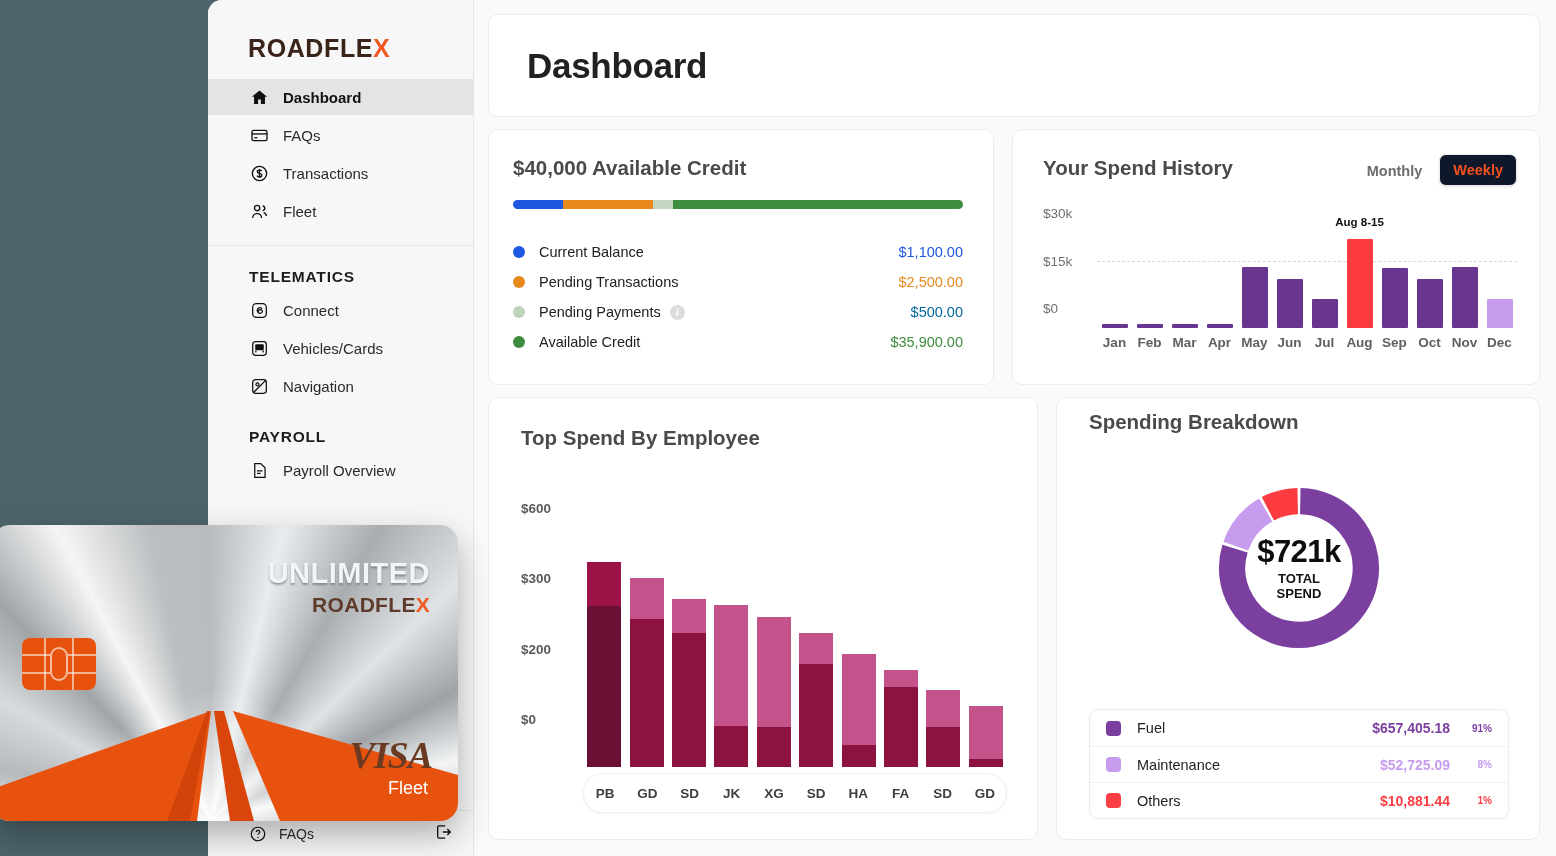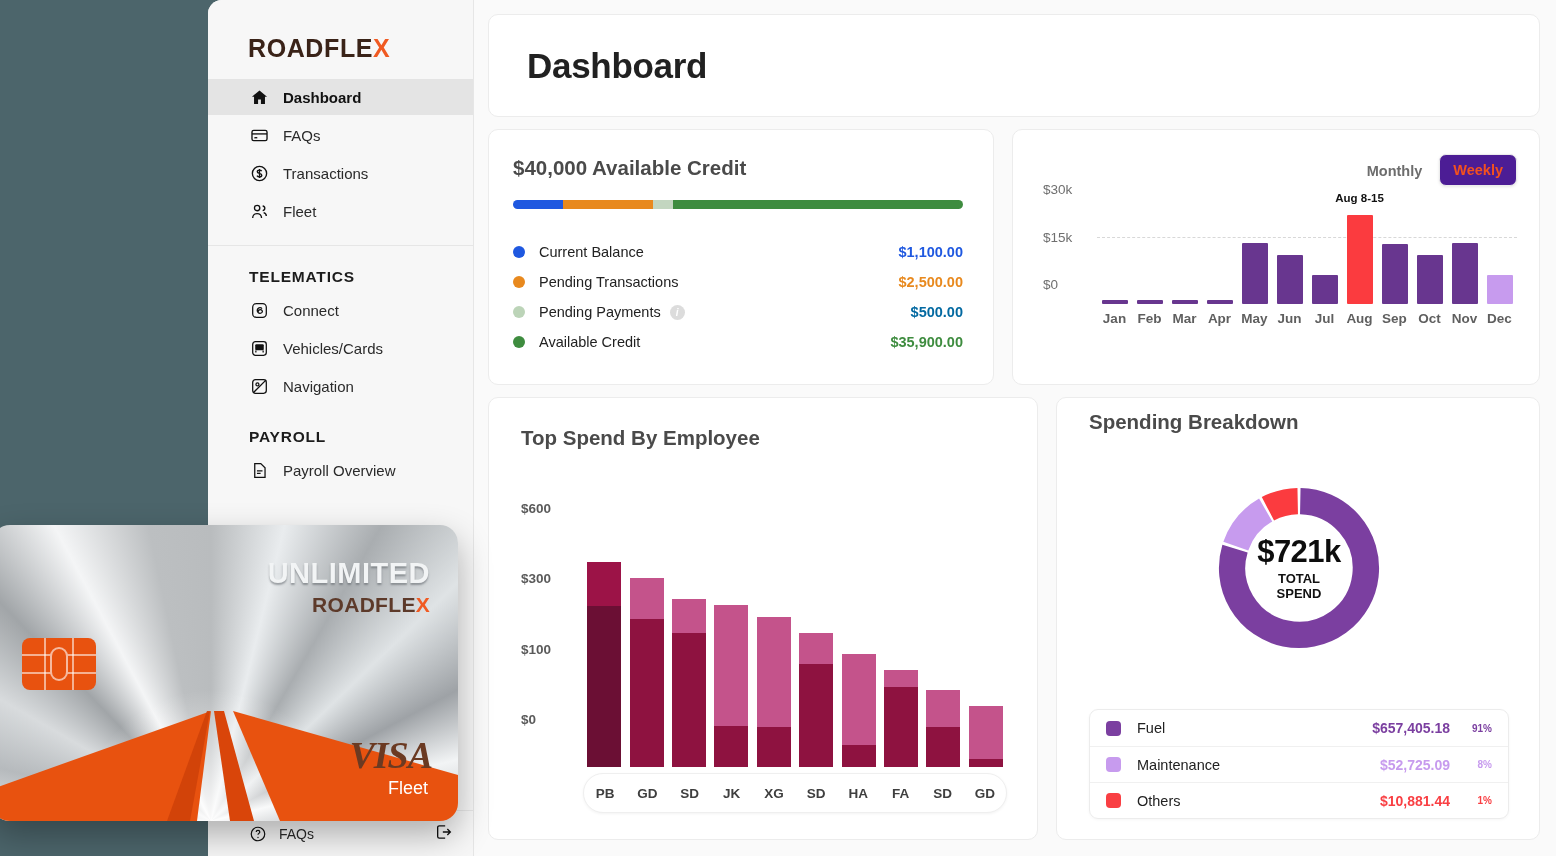--- a/index.html
+++ b/index.html
@@ -77,34 +77,34 @@
 
   .panel-title { font-size: 20.5px; font-weight: bold; color: #4a4a4a; }
 
   
   .credit-bar { display: flex; height: 9px; border-radius: 5px; overflow: hidden; margin-top: 20px; }
   .legend-rows { margin-top: 28px; }
   .legend-row {
     display: flex; align-items: center; height: 30px; font-size: 14.5px; color: #222;
   }
   .dot { width: 12px; height: 12px; border-radius: 50%; margin-right: 14px; flex:0 0 12px; }
-  .legend-row .amount { margin-left: auto; font-weight: bold; font-size: 14.5px; }
+  .legend-row .amount { margin-left: auto; font-weight: normal; font-size: 14.5px; }
   .info-i {
     display:inline-flex; align-items:center; justify-content:center;
     width: 15px; height: 15px; border-radius: 50%; background: #dcdcdc;
     color:#fff; font-size:10px; font-style: italic; font-weight:bold; margin-left: 9px;
   }
 
   
   .toggle { position: absolute; right: 22px; top: 24px; display: flex; align-items: flex-end; gap: 4px; }
   .toggle .opt {
     font-size: 14.5px; font-weight: bold; color: #6d6d6d;
     padding: 7px 13px; border-radius: 7px; cursor: pointer;
   }
-  .toggle .opt.sel { color: #f4511e; background: #4c1d95; border:1px solid #ececec;
+  .toggle .opt.sel { color: #f4511e; background: #0f172a; border:1px solid #ececec;
      box-shadow: 0 1px 3px rgba(0,0,0,.10); }
 
   .sh-chart { position: relative; margin-top: 30px; height: 140px; }
   .sh-ylab { position: absolute; left: 0; font-size: 13.5px; color: #6f6f6f; }
   .sh-plot { position: absolute; left: 54px; right: 0; top: 0; bottom: 0; }
   .sh-grid { position: absolute; left:0; right:0; border-top: 1px dashed #d8d8d8; }
   .sh-bars { position: absolute; left: 0; right: 0; bottom: 22px; height: 96px;
              display: flex; align-items: flex-end; }
   .sh-col { flex: 1; display: flex; flex-direction: column; align-items: center; justify-content: flex-end; height: 100%; position: relative; }
   .sh-bar { width: 26px; border-radius: 1px; }
@@ -348,20 +348,21 @@
               </div>
               <div class="legend-row">
                 <span class="dot" style="background:#3e8c3f"></span>
                 <span>Available Credit</span>
                 <span class="amount" style="color:#3e8c3f">$35,900.00</span>
               </div>
             </div>
         </section>
 
         <section class="card right">
+          <div class="panel-title">Your Spend History</div>
           <div class="toggle">
             <span class="opt">Monthly</span>
             <span class="opt sel">Weekly</span>
           </div>
           <div class="sh-chart">
             <div class="sh-ylab" style="top:-4px">$30k</div>
             <div class="sh-ylab" style="top:44px">$15k</div>
             <div class="sh-ylab" style="top:91px">$0</div>
             <div class="sh-plot">
               <div class="sh-grid" style="top:51px"></div>
@@ -423,21 +424,21 @@
         </section>
       </div>
 
       <div class="row row-2">
 
         <section class="card left">
           <div class="panel-title">Top Spend By Employee</div>
           <div class="emp-chart">
             <div class="emp-ylab" style="top:16px">$600</div>
             <div class="emp-ylab" style="top:86px">$300</div>
-            <div class="emp-ylab" style="top:157px">$100</div>
+            <div class="emp-ylab" style="top:157px">$200</div>
             <div class="emp-ylab" style="top:227px">$0</div>
             <div class="emp-plot">
               <div class="emp-bars" id="empBars">
                   <div class="emp-col">
                     <div class="emp-stack">
                       <div class="emp-seg-top" style="height:44.33333333333334px;background:#9c1347"></div>
                       <div class="emp-seg-bot" style="height:161px;background:#6b0f34"></div>
                     </div>
                   </div>
                   <div class="emp-col">

